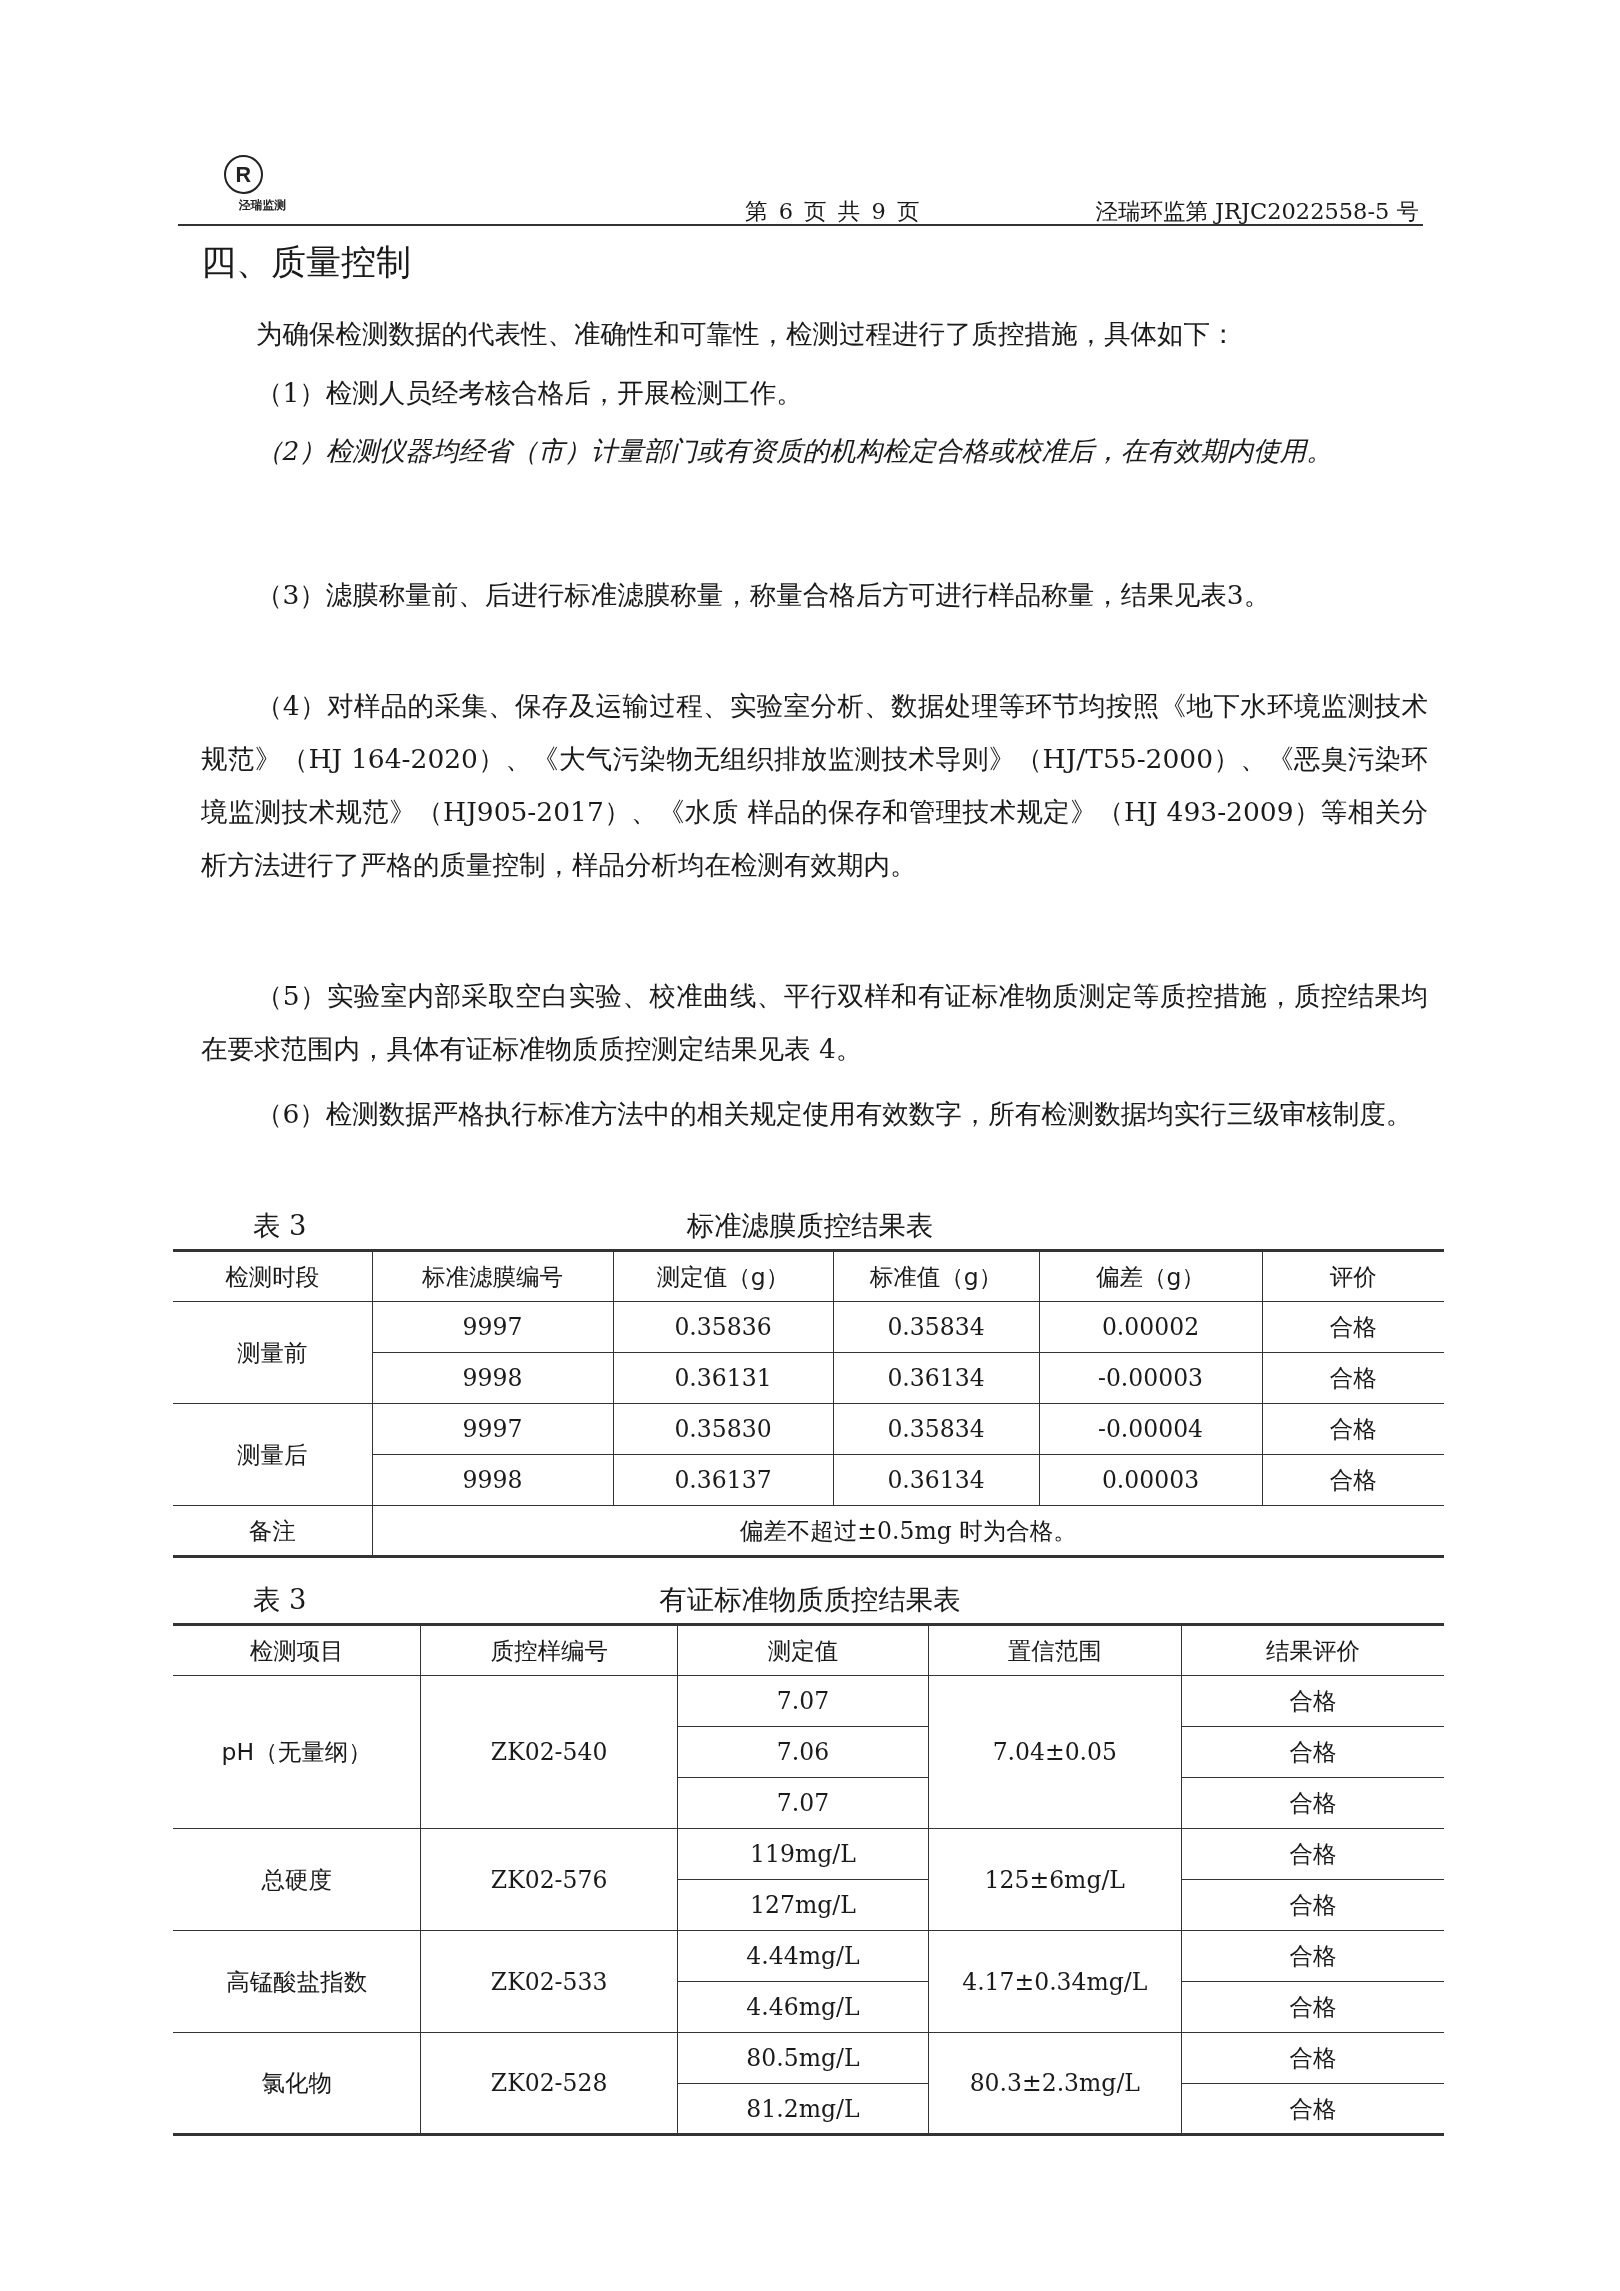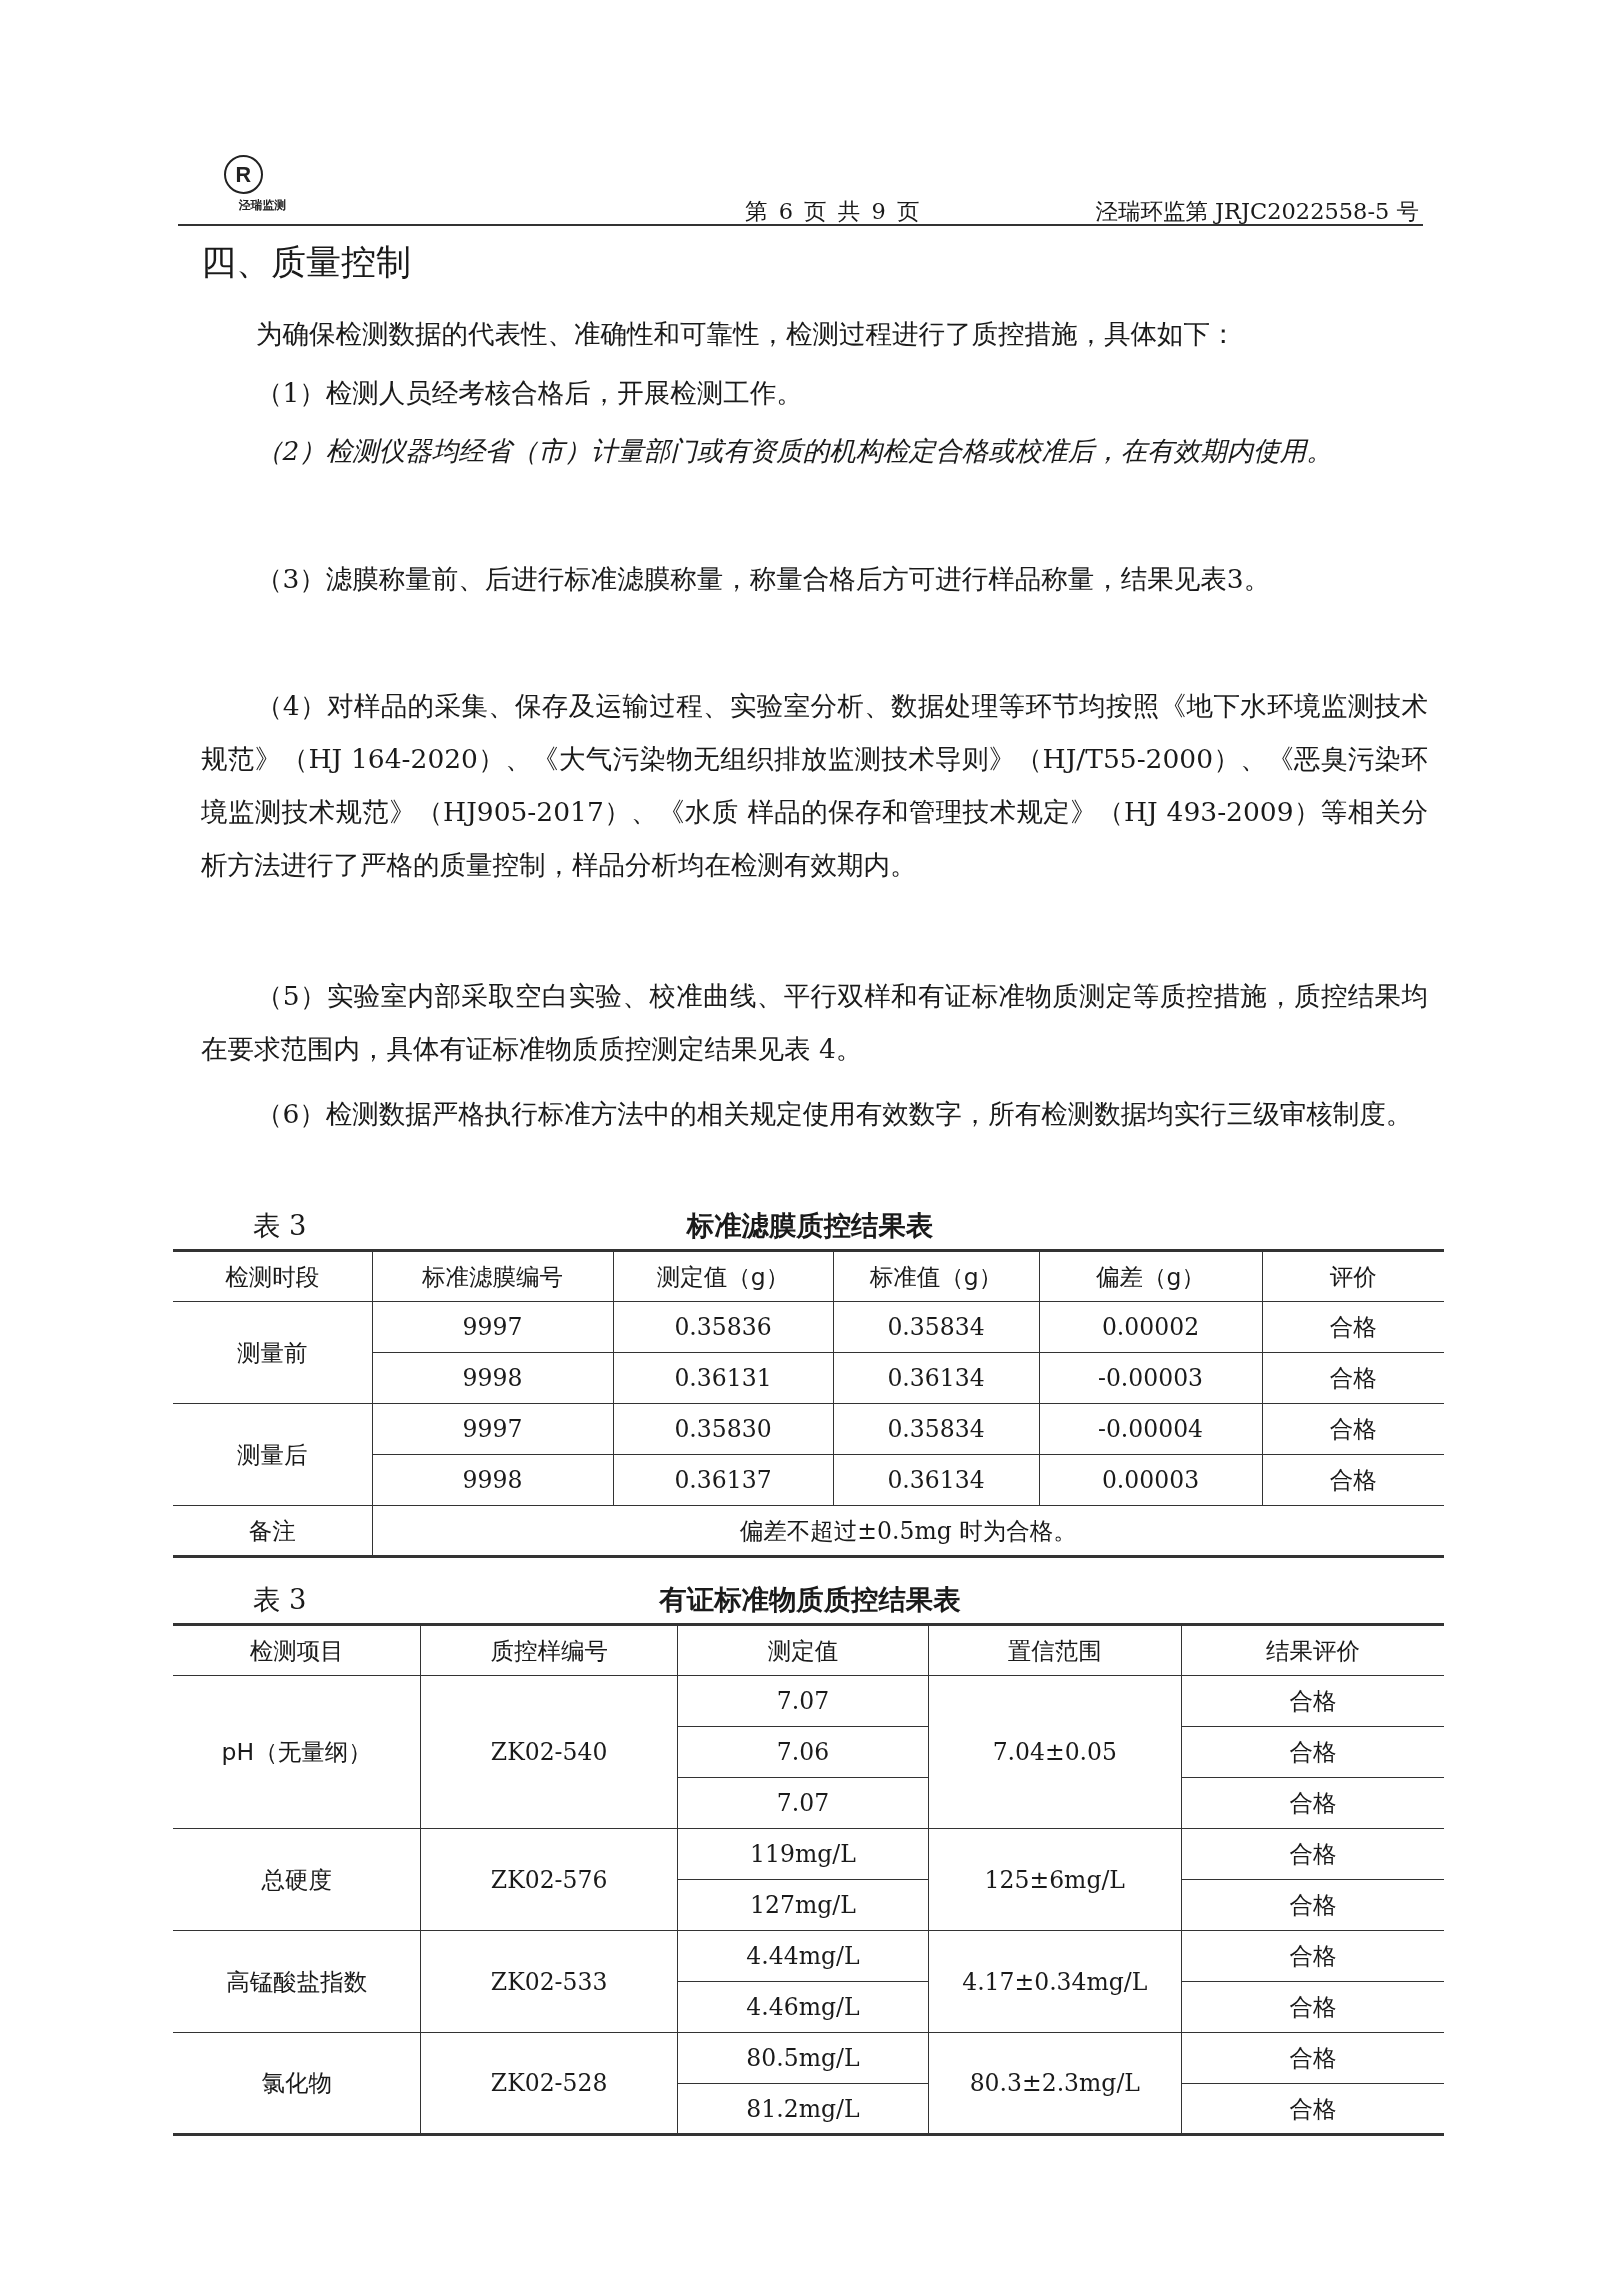--- a/index.html
+++ b/index.html
@@ -48,28 +48,28 @@
     
     .para {
       position: absolute; left: 201px; width: 1227px;
       font-size: 26.5px; line-height: 53px;
       text-align: justify;
       text-indent: 55px;
     }
     .para.p0 { top: 307px; }
     .para.p1 { top: 366px; }
     .para.p2 { top: 424px; font-style: italic; }
-    .para.p3 { top: 552px; }
+    .para.p3 { top: 568px; }
     .para.p4 { top: 679px; }
     .para.p5 { top: 969px; }
     .para.p6 { top: 1087px; }
 
     
     .caption-num { position: absolute; left: 253px; font-size: 27.4px; }
-    .caption-title { position: absolute; left: 0; width: 1620px; text-align: center; font-size: 27.4px; font-family: "DejaVu Sans", sans-serif; font-weight: bold; }
+    .caption-title { position: absolute; left: 0; width: 1620px; text-align: center; font-size: 27.4px; font-family: "DejaVu Sans", sans-serif; }
     .t3-cap { top: 1208px; }
     .t4-cap { top: 1582px; }
 
     
     table.qc {
       position: absolute; left: 173px; width: 1271px;
       border-collapse: collapse;
       font-size: 23.5px;
       border-top: 3.9px solid #333;
       border-bottom: 3.9px solid #333;

